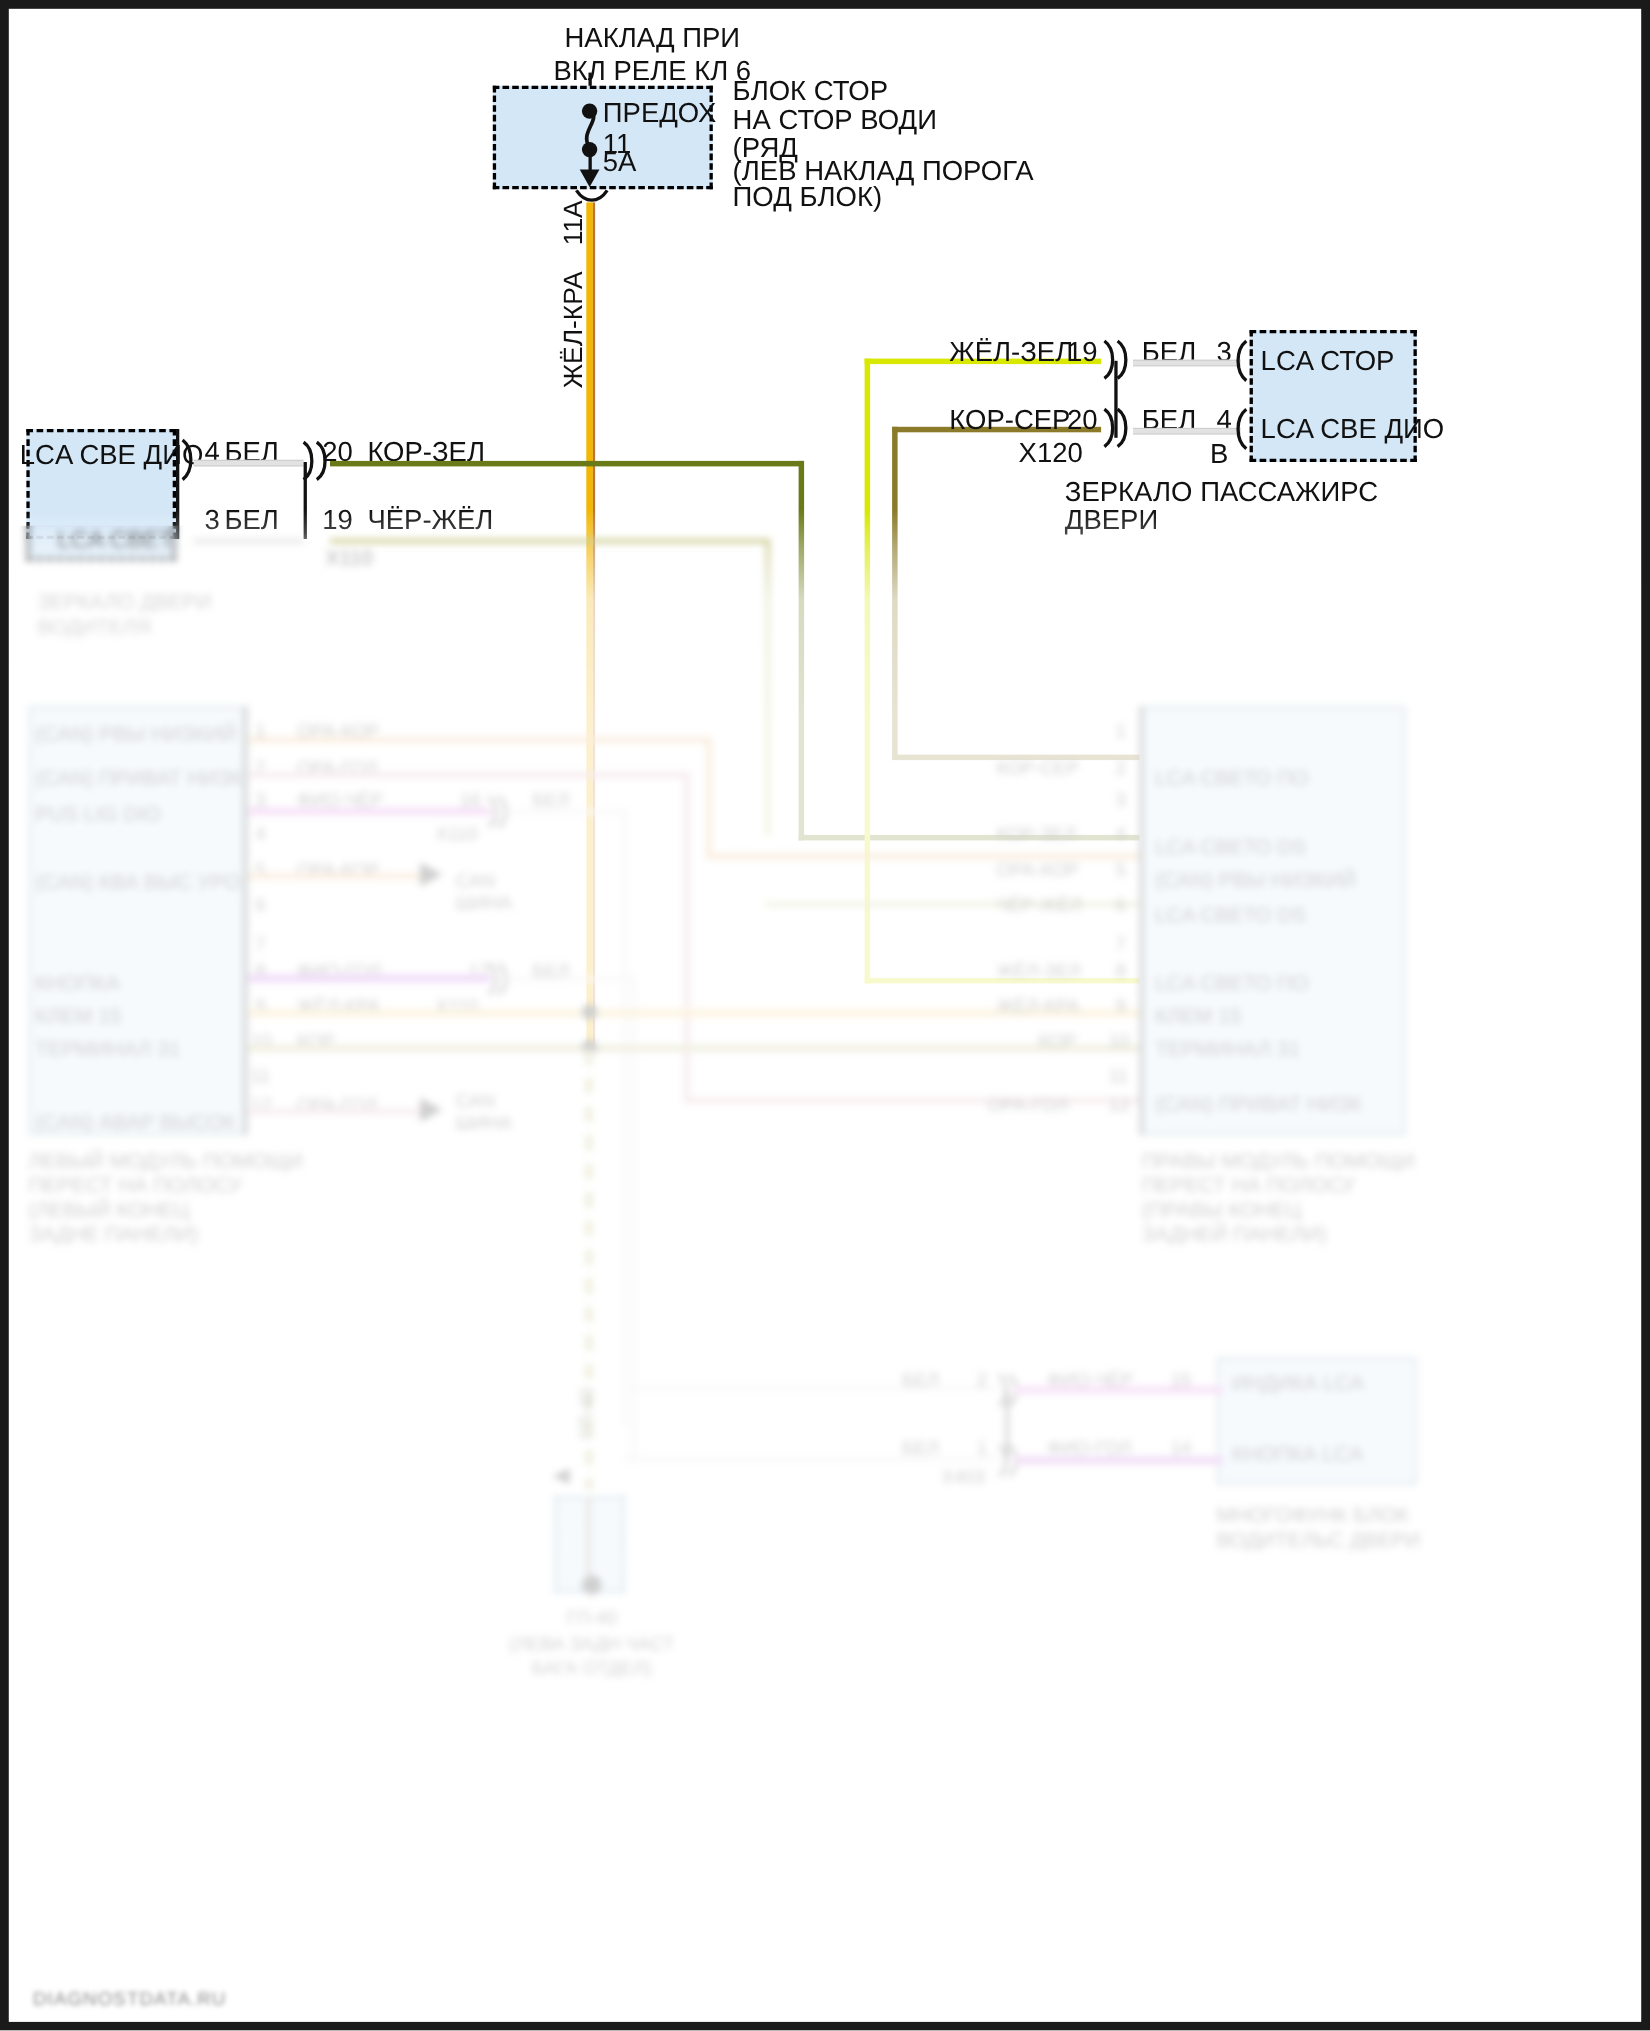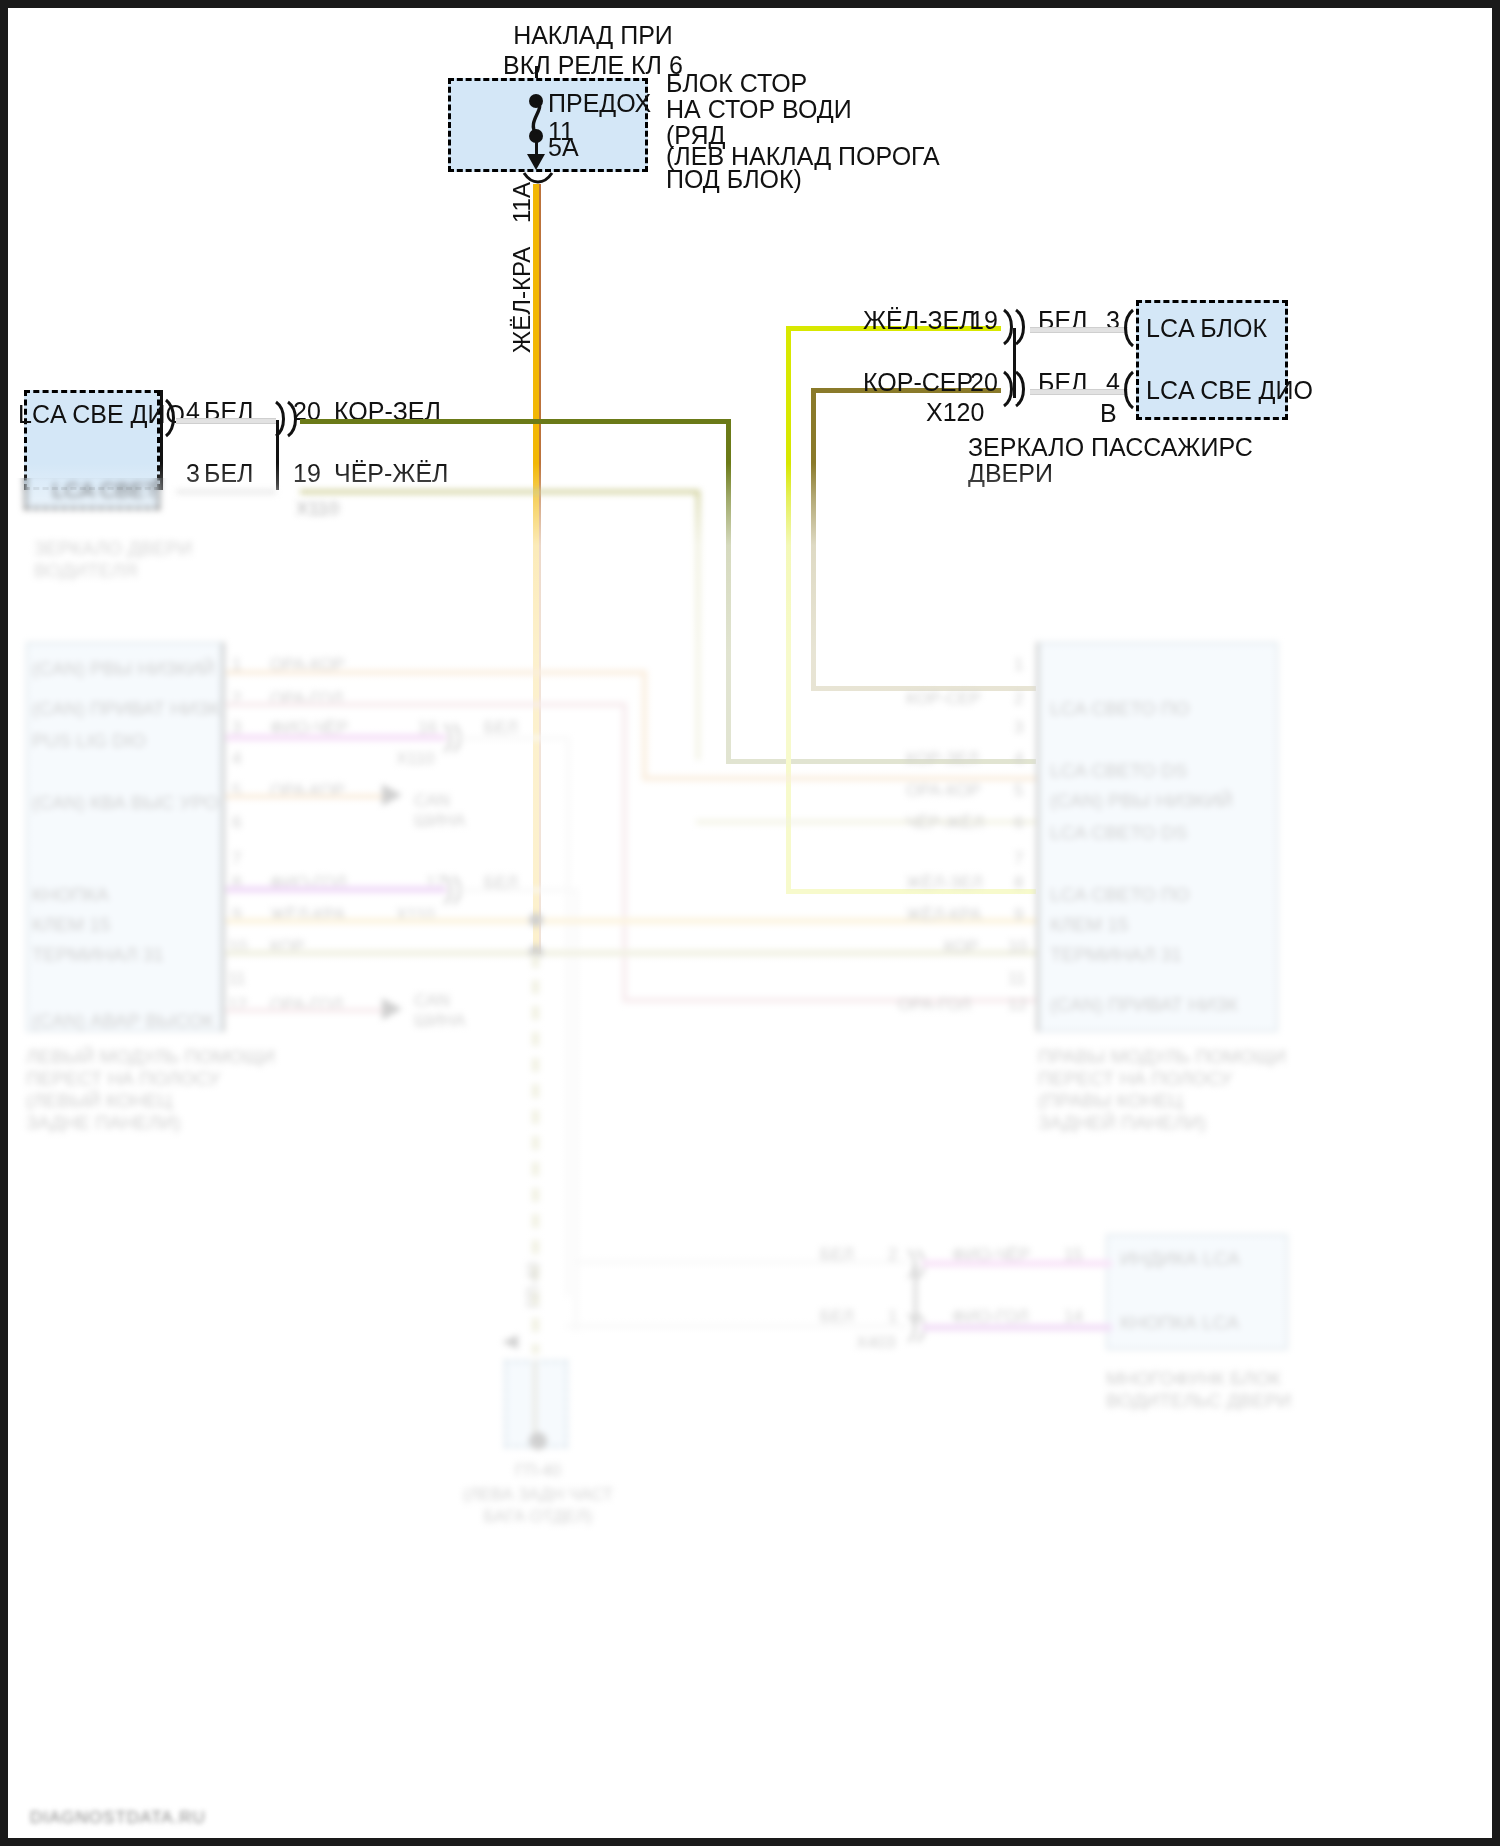--- a/index.html
+++ b/index.html
@@ -198,21 +198,21 @@
     <div class="txt" style="left:1030px;top:359px;">БЕЛ</div>
     <div class="txt" style="left:1098px;top:359px;">4</div>
     <div class="txt" style="left:1092px;top:390px;">B</div>
     <div class="w wh" style="left:1022px;top:381px;width:98px;background:#e2e2e2;border-top:1px solid #cfcfcf;border-bottom:1px solid #cfcfcf;"></div>
 
     <svg class="abs" style="left:1110px;top:362px;width:18px;height:40px;" viewBox="0 0 18 40">
       <path d="M15 2 C 5 10, 5 30, 15 38" stroke="#111" stroke-width="3" fill="none"></path>
     </svg>
 
     <div class="module" style="left:1128px;top:292px;width:152px;height:120px;"></div>
-    <div class="mlabel" style="left:1138px;top:306px;">LCA БЛОК</div>
+    <div class="mlabel" style="left:1138px;top:306px;">LCA СТОР</div>
     <div class="mlabel" style="left:1138px;top:368px;">LCA СВЕ ДИО</div>
     <div class="txt r" style="left:960px;top:424px;width:320px;">ЗЕРКАЛО ПАССАЖИРС</div>
     <div class="txt r" style="left:960px;top:450px;width:320px;">ДВЕРИ</div>
 
     <div id="blurzone">
       <div class="inner blurred">
 
         <div class="module" style="left:16px;top:462px;width:136px;height:40px;opacity:.9;"></div>
         <div class="mlabel" style="left:44px;top:470px;font-size:22px;opacity:.75;">LCA СВЕТ</div>
         <div class="w wh" style="left:168px;top:482px;width:100px;background:#dcdcdc;"></div>

